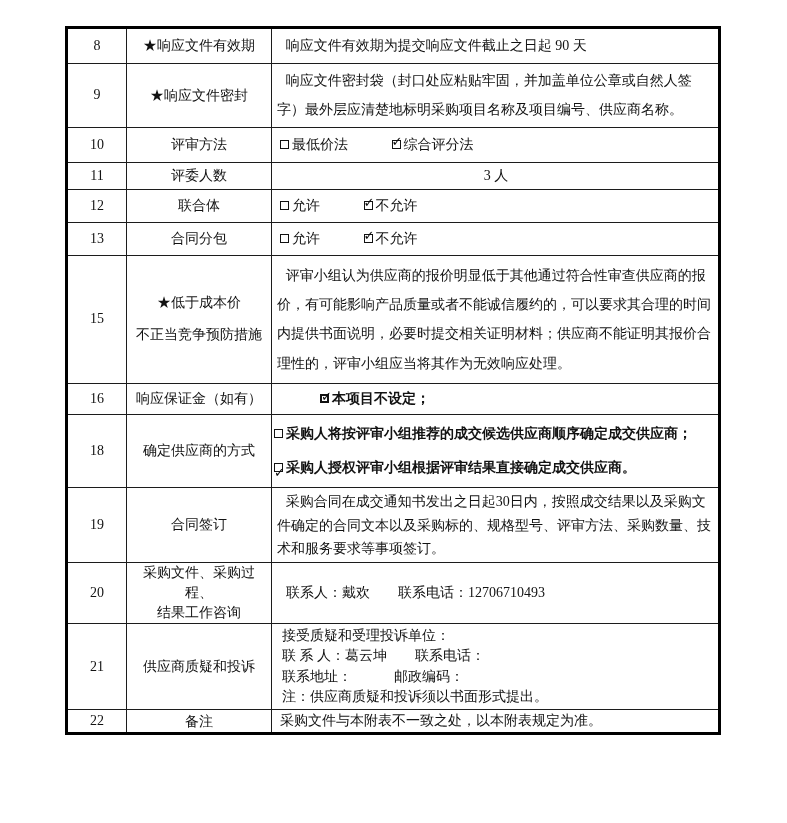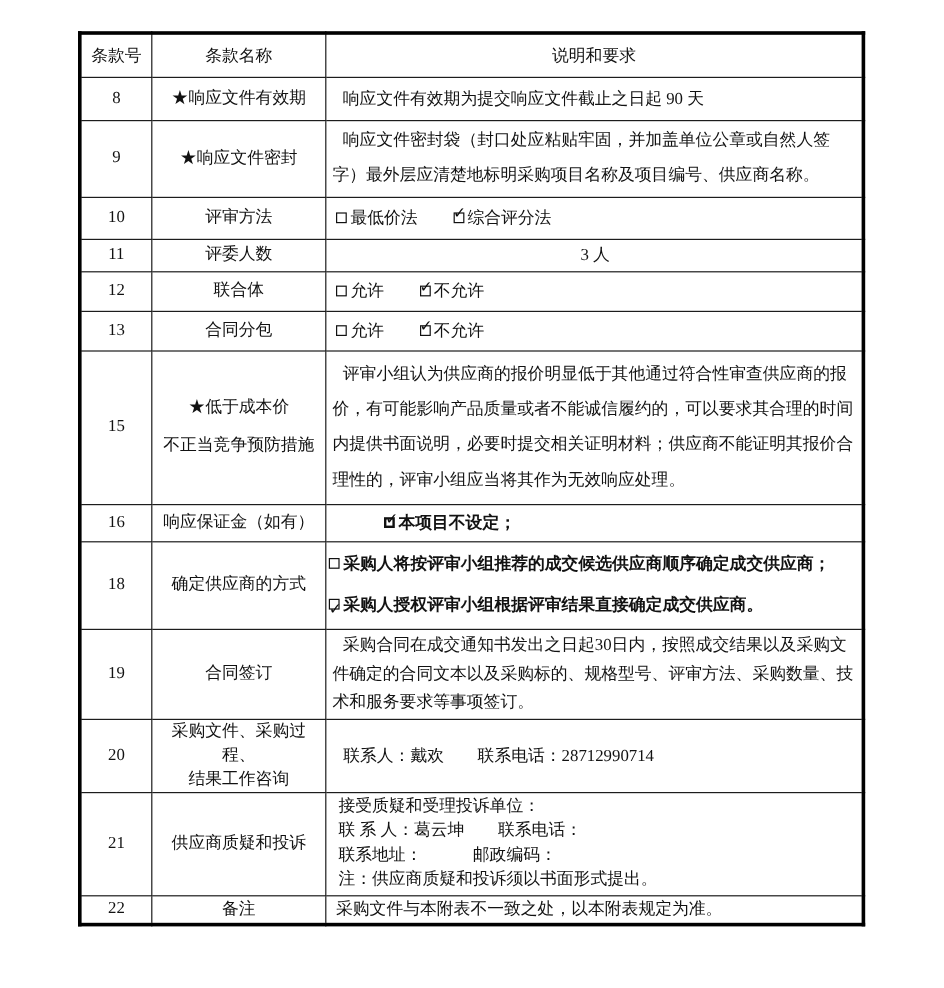--- a/index.html
+++ b/index.html
@@ -36,21 +36,21 @@
   .ds { padding: 2px 3px 2px 5px; }
   .para { text-indent: 0.62em; }
   .lh-wide { line-height: 2.1; }
   .lh-med { line-height: 1.66; }
   .center { text-align: center; text-indent: 0; }
   .pl8  { padding-left: 8px; }
   .pl12 { padding-left: 12px; }
   .pl2  { padding-left: 2px; }
   .pl14 { padding-left: 14px; }
   .opt { white-space: nowrap; }
-  .opt + .opt { margin-left: 26px; }
+  .opt + .opt { margin-left: 40px; }
   .opts-block .opt { display: block; margin-left: 0; line-height: 2.45; font-weight: bold; }
   .cb {
     display: inline-block;
     width: 9px; height: 9px;
     border: 1px solid #111;
     margin-right: 3px;
     position: relative;
   }
   .cb.checked { border-width: 1.6px; }
   .cb.checked::after {
@@ -70,25 +70,20 @@
 <body>
 
 <table class="doc-table">
   <colgroup>
       <col class="c1">
       <col class="c2">
       <col class="c3">
     </colgroup>
 
   <tbody>
-      <tr class="hdr" style="height:37px">
-    <td>条款号</td>
-    <td>条款名称</td>
-    <td>说明和要求</td>
-  </tr>
 
   <tr style="height:36px">
     <td class="no">8</td>
     <td class="nm">★响应文件有效期</td>
     <td class="ds">
           <div class="para">响应文件有效期为提交响应文件截止之日起 90 天</div>
         </td>
   </tr>
 
   <tr style="height:62px">
@@ -168,21 +163,21 @@
     <td class="ds">
           <div class="para lh-med">采购合同在成交通知书发出之日起30日内，按照成交结果以及采购文件确定的合同文本以及采购标的、规格型号、评审方法、采购数量、技术和服务要求等事项签订。</div>
         </td>
   </tr>
 
   <tr style="height:40px">
     <td class="no">20</td>
     <td class="nm nm-tight">采购文件、采购过程、
 结果工作咨询</td>
     <td class="ds pl14">
-          <div>联系人：戴欢　　联系电话：28712990714</div>
+          <div>联系人：戴欢　　联系电话：12706710493</div>
         </td>
   </tr>
 
   <tr style="height:82px">
     <td class="no">21</td>
     <td class="nm">供应商质疑和投诉</td>
     <td class="ds">
       <div class="line">接受质疑和受理投诉单位：</div>
       <div class="line">联 系 人：葛云坤　　联系电话：</div>
       <div class="line">联系地址：　　　邮政编码：</div>

